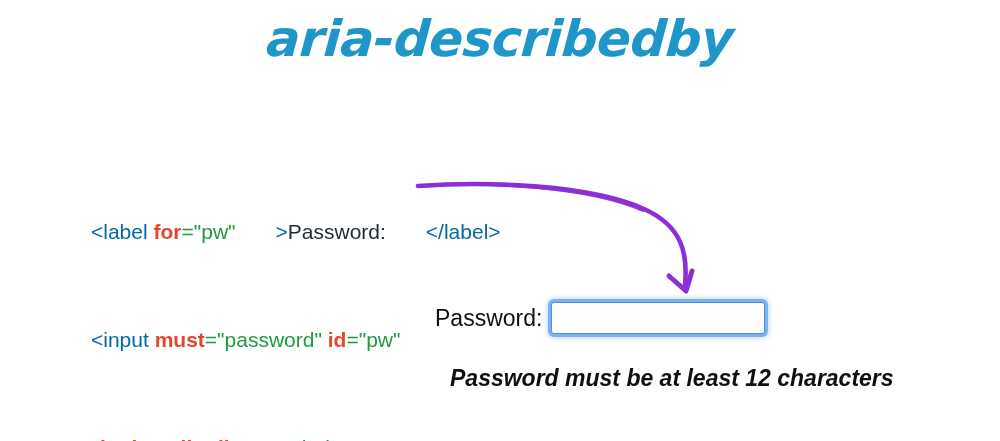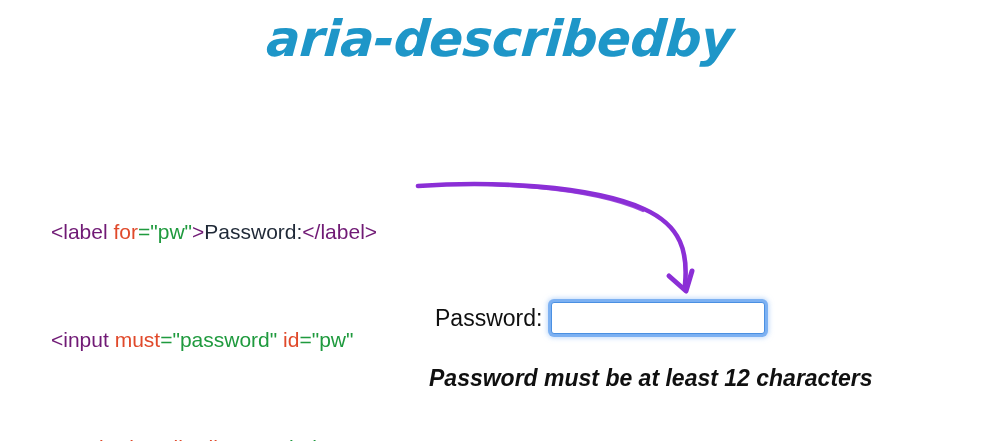--- a/index.html
+++ b/index.html
@@ -37,22 +37,22 @@
   #code-block {
     position: absolute;
     left: 16px;
     top: 110px;
     font-family: "Liberation Sans", sans-serif;
     font-size: 21px;
     line-height: 27px;
     white-space: pre;
   }
   #code-block .code-line { height: 27px; }
-  .tok-tag   { color: #701a75; }
-  .tok-attr  { color: #e0492a; }
+  .tok-tag   { color: #0369a1; margin-left: 40px; }
+  .tok-attr  { color: #e0492a; font-weight: bold; }
   .tok-val   { color: #1f9a3e; }
   .tok-text  { color: #1f2937; }
 
   
   #annotation-arrow {
     position: absolute;
     left: 400px;
     top: 165px;
     width: 320px;
     height: 145px;
@@ -84,21 +84,21 @@
     border-radius: 3px;
     outline: none;
     box-shadow: 0 0 0 3px rgba(110,168,240,0.85),
                 0 0 5px 4px rgba(140,187,245,0.55);
     font-family: "Liberation Sans", sans-serif;
     font-size: 16px;
     box-sizing: content-box;
   }
   #demo-help {
     position: absolute;
-    left: 429px;
+    left: 450px;
     top: 365px;
     color: #101010;
     font-family: "Liberation Sans", sans-serif;
     font-style: italic;
     font-weight: 700;
     font-size: 23px;
     line-height: 27px;
     white-space: nowrap;
   }
 </style>

